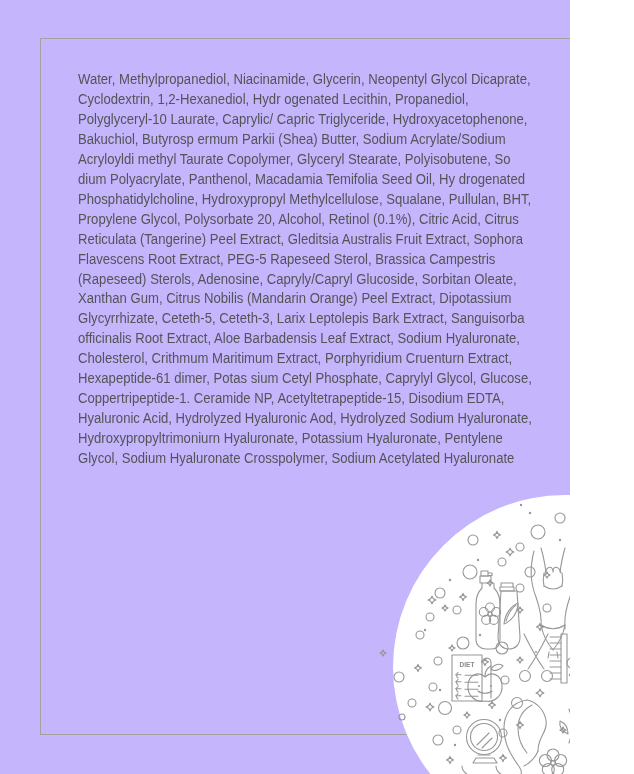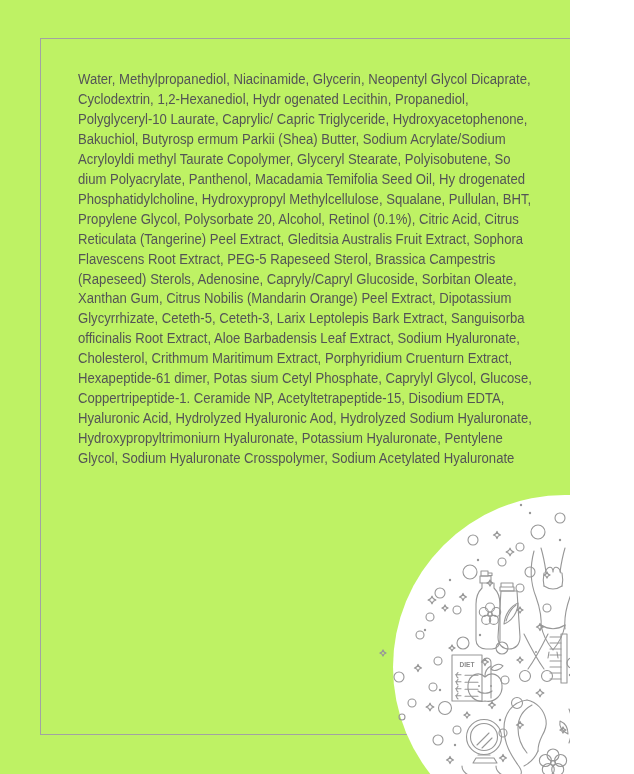--- a/index.html
+++ b/index.html
@@ -1,16 +1,16 @@
 <!DOCTYPE html>
 <html><head>
 <meta charset="utf-8">
 <style>
   html,body{margin:0;padding:0;background:#fff;}
-  .page{position:relative;width:570px;height:774px;background:#bef264;overflow:hidden;
+  .page{position:relative;width:570px;height:774px;background:#c4b5fd;overflow:hidden;
         font-family:"Liberation Sans","DejaVu Sans",sans-serif;}
   .frame{position:absolute;left:40px;top:38px;width:553px;height:695px;border:1px solid #a2a2a2;}
   .text-block{position:absolute;left:78px;top:70px;width:500px;color:#545456;
               font-size:13.8px;line-height:19.95px;letter-spacing:0px;
               transform:scaleX(0.95);transform-origin:left top;}
   .ln{white-space:nowrap;}
   .illus{position:absolute;left:0;top:0;width:634px;height:774px;pointer-events:none;}
   .diet-title{font-family:"Liberation Sans",sans-serif;font-size:6.5px;font-weight:bold;fill:#8a8a8a;}
 </style>
 </head>

